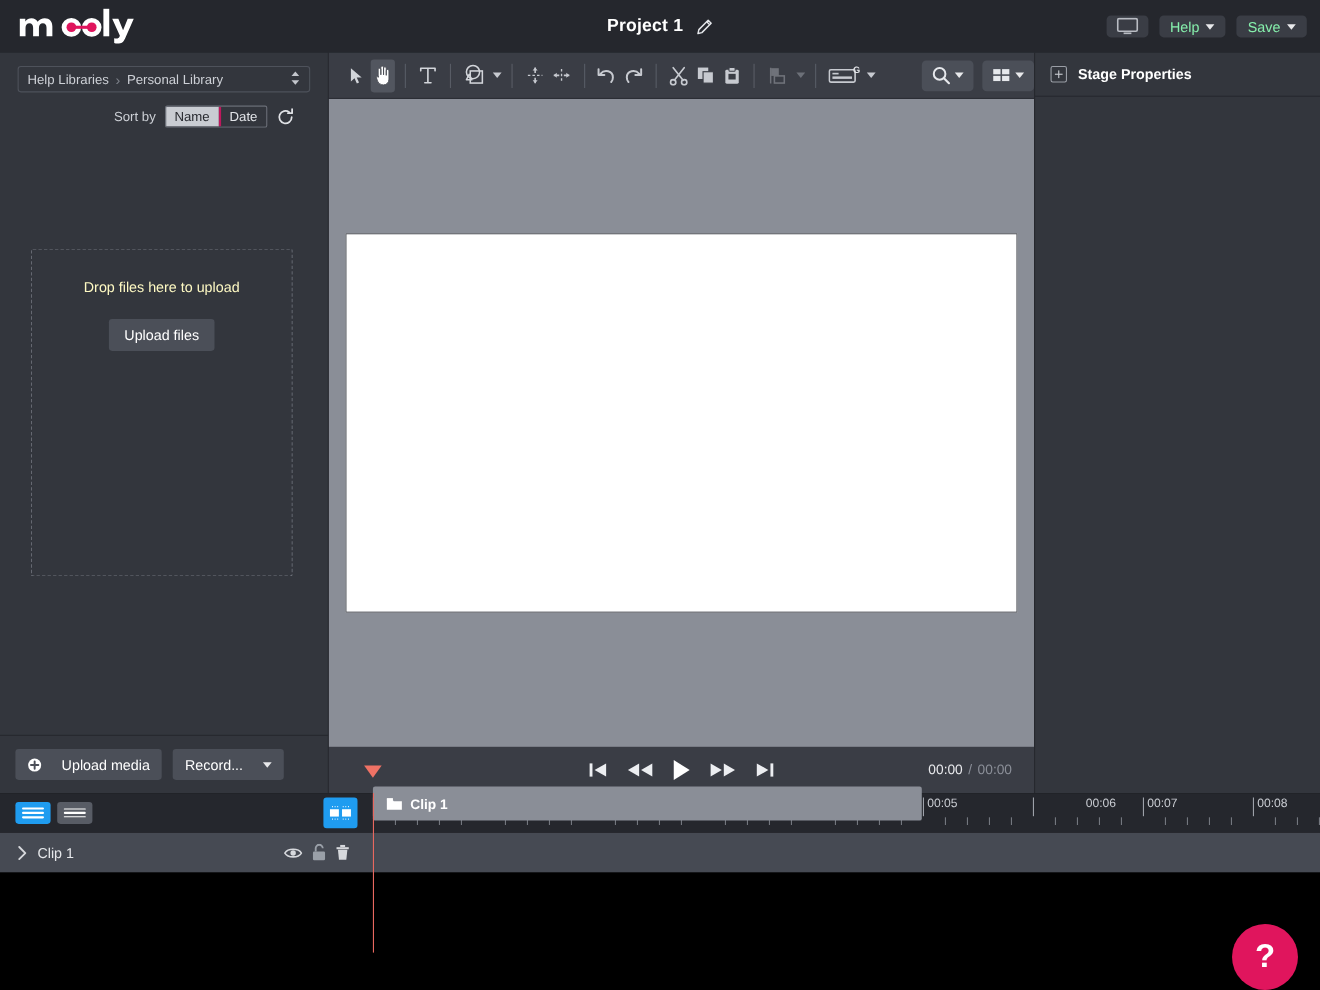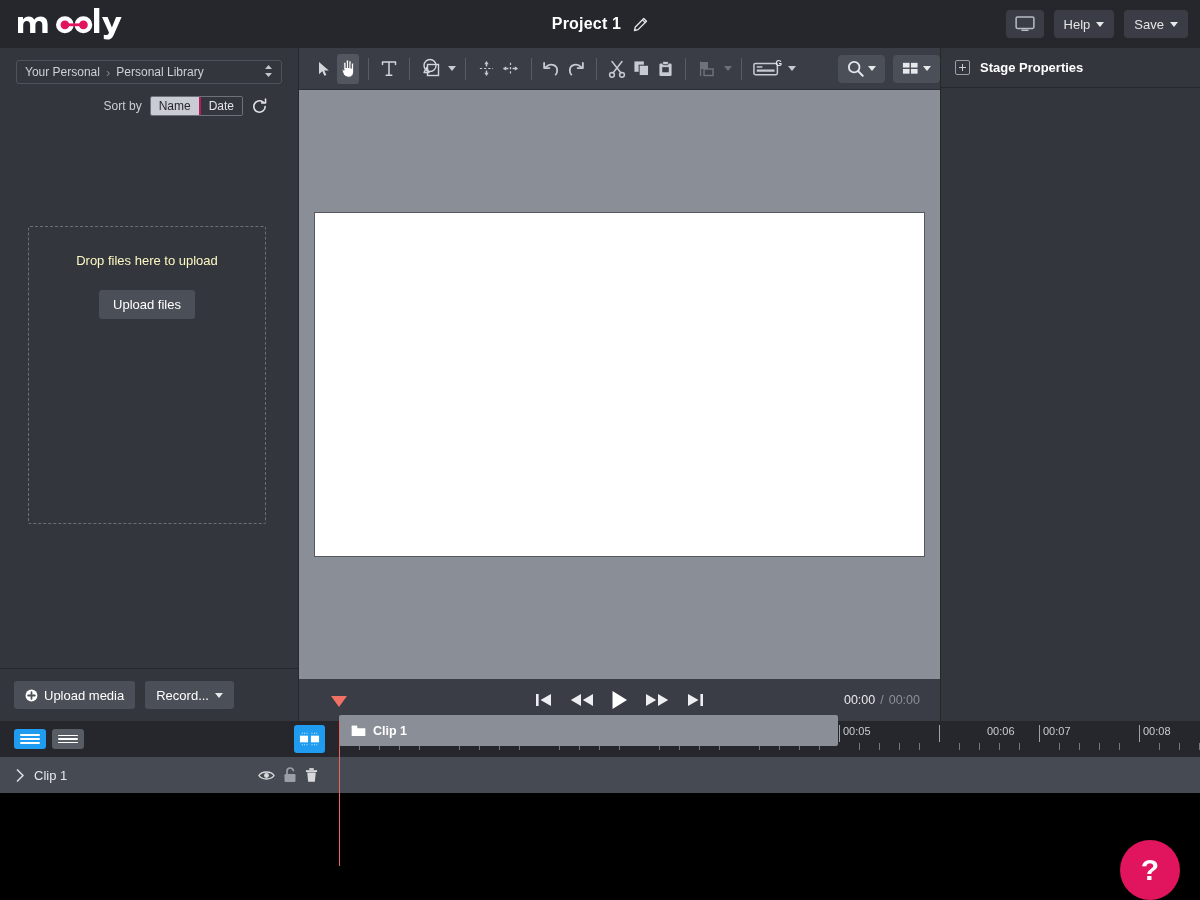--- a/index.html
+++ b/index.html
@@ -25,22 +25,22 @@
   #project-title{
     color:#ffffff; font-size:16px; font-weight:bold; letter-spacing:.2px;
     pointer-events:auto;
   }
   #edit-title-btn{ pointer-events:auto; cursor:pointer; display:flex; }
   #top-right{
     position:absolute; right:12px; top:0; height:48px;
     display:flex; align-items:center; gap:10px;
   }
   .tbtn{
-    background:#3a3d45; border-radius:4px; color:#e5e5e5;
-    font-size:13px; height:28px; display:flex; align-items:center;
+    background:#3a3d45; border-radius:4px; color:#86efac;
+    font-size:13px; height:20px; display:flex; align-items:center;
     padding:0 10px; gap:6px; cursor:pointer; border:none;
     font-family:"Liberation Sans", sans-serif;
   }
   .tbtn.iconly{ padding:0 9px; }
   .caret{
     width:0;height:0;border-left:4px solid transparent;border-right:4px solid transparent;
     border-top:5px solid #e8e9eb; display:inline-block;
   }
 
   
@@ -98,21 +98,21 @@
     padding:7px 14px; cursor:pointer; border:none;
     font-family:"Liberation Sans", sans-serif;
   }
 
   #lib-foot{
     position:absolute; left:0; bottom:0; width:299px; height:53px;
     border-top:1px solid #26282e; display:flex; align-items:center; gap:10px; padding-left:14px;
   }
   .footbtn{
     background:#4b4f58; color:#fff; font-size:13px; border-radius:3px;
-    height:28px; padding:0 11px; display:flex; align-items:center; gap:6px;
+    height:28px; padding:0 11px; display:flex; align-items:center; gap:18px;
     cursor:pointer; border:none; font-family:"Liberation Sans", sans-serif;
   }
 
   
   #stage-col{ position:absolute; left:299px; top:48px; width:641px; height:673px; }
   #toolbar{
     height:42px; background:#3a3d45; display:flex; align-items:center;
     padding-left:14px; gap:2px; border-bottom:1px solid #2b2e35;
   }
   .tool{
@@ -295,21 +295,21 @@
       <span>Save</span>
       <i class="caret"></i>
     </div>
   </div>
 </div>
 
 <div id="library">
 
 
   <div id="breadcrumb">
-    <span class="crumb">Your Personal</span>
+    <span class="crumb">Help Libraries</span>
     <span class="sep">›</span>
     <span class="crumb">Personal Library</span>
     <span class="spin">
       <svg width="9" height="14" viewBox="0 0 9 14">
         <path d="M4.5 1 L8 5 L1 5 Z" fill="#c3c6cc"></path>
         <path d="M4.5 13 L8 9 L1 9 Z" fill="#c3c6cc"></path>
       </svg>
     </span>
   </div>
 

